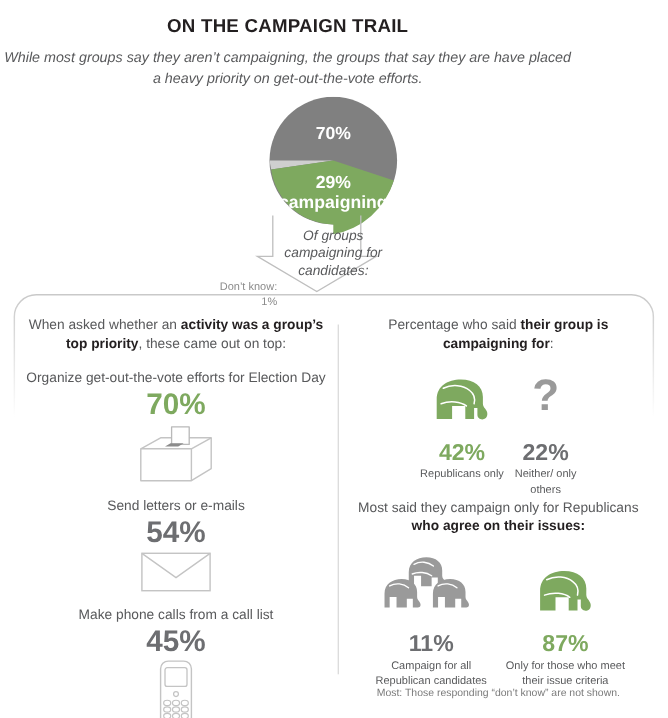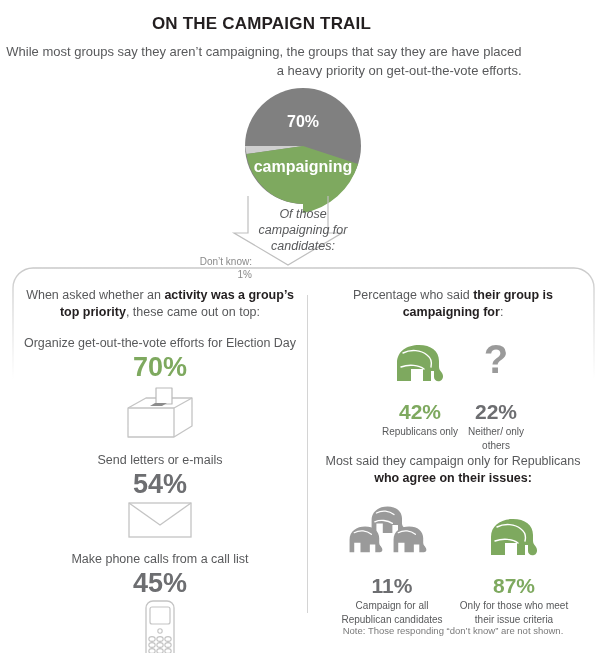--- a/index.html
+++ b/index.html
@@ -24,26 +24,27 @@
   }
   #title {
     text-align: center;
     font-size: 17px;
     font-weight: bold;
     color: #231f20;
     letter-spacing: 0.2px;
     margin-top: 14px;
   }
   #subtitle {
-    text-align: right;
+    text-align: center;
     font-size: 13px;
     color: #58595b;
     line-height: 19px;
     margin: 8px auto 0 auto;
     width: 520px;
+    font-style: italic;
   }
 
   
   #pie-wrap {
     position: absolute;
     top: 88px;
     left: 0;
     width: 607px;
     height: 180px;
   }
@@ -194,29 +195,30 @@
 
     <path d="M 303 58 L 245 58 L 246.5 66 Z" fill="#cfcfcf"></path>
 
     <path d="M 303 58 L 246.5 66 A 58 58 0 0 0 303 116 L 303 125 A 70 70 0 0 0 358 76 Z" fill="#7ea95f"></path>
 
     <path d="M 248 108 L 248 145 L 234 145 L 288 177 L 342 145 L 328 145 L 328 108" fill="none" stroke="#bfbfbf" stroke-width="1.2"></path>
   </svg>
 
   <div class="pie-label-big" id="label-70">70%</div>
   <div class="pie-label-big" id="label-29">
+    <div>29%</div>
     <div>campaigning</div>
   </div>
 
   <div id="dontknow">
     <span>Don’t know:</span><br>
     <span>1%</span>
   </div>
 
-  <div id="arrow-caption">Of those campaigning for candidates:</div>
+  <div id="arrow-caption">Of groups campaigning for candidates:</div>
 </div>
 
 <div id="panel">
 
   <svg id="panel-border" width="583" height="386">
     <defs>
       <linearGradient id="fadeDown" x1="0" y1="0" x2="0" y2="1">
         <stop offset="0%" stop-color="#c9c9c9" stop-opacity="1"></stop>
         <stop offset="28%" stop-color="#c9c9c9" stop-opacity="0.55"></stop>
         <stop offset="62%" stop-color="#c9c9c9" stop-opacity="0"></stop>
@@ -363,15 +365,15 @@
           </svg>
         </div>
         <div class="stat-pct pct-green">87%</div>
         <div class="stat-cap">Only for those who meet their issue criteria</div>
       </div>
 
     </div>
 
   </div>
 
-  <div id="note">Note: Those responding “don’t know” are not shown.</div>
+  <div id="note">Most: Those responding “don’t know” are not shown.</div>
 
 </div>
 
 </body></html>

